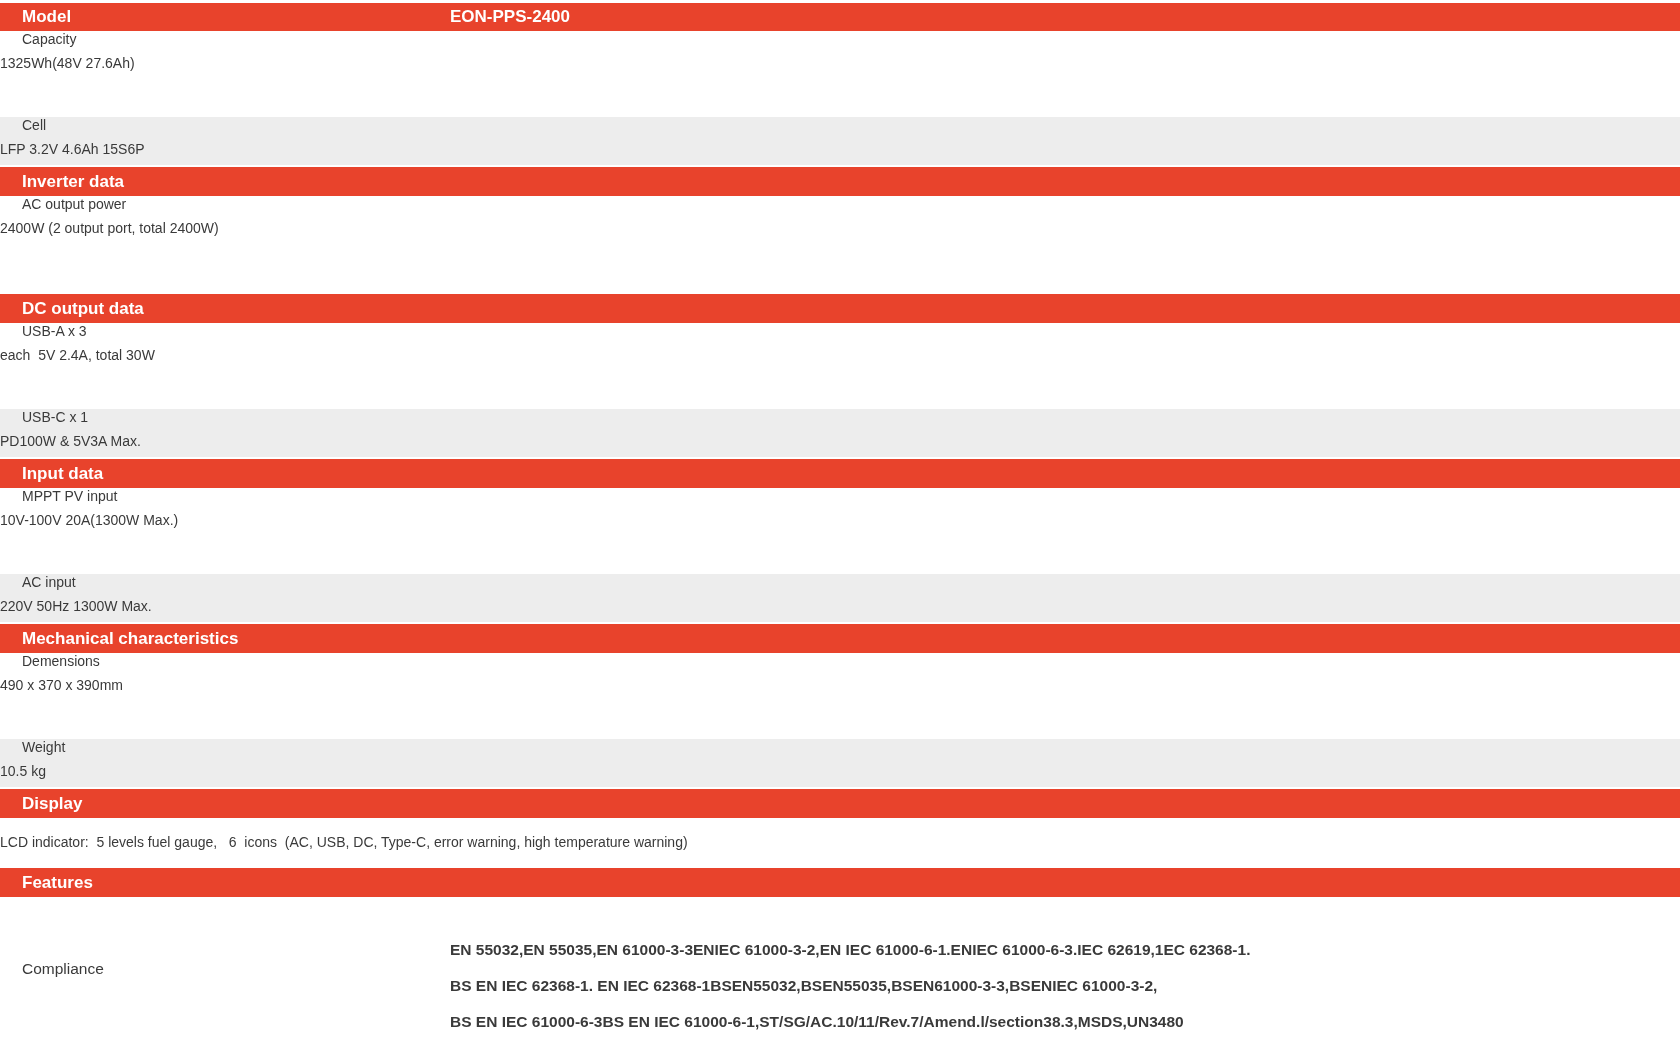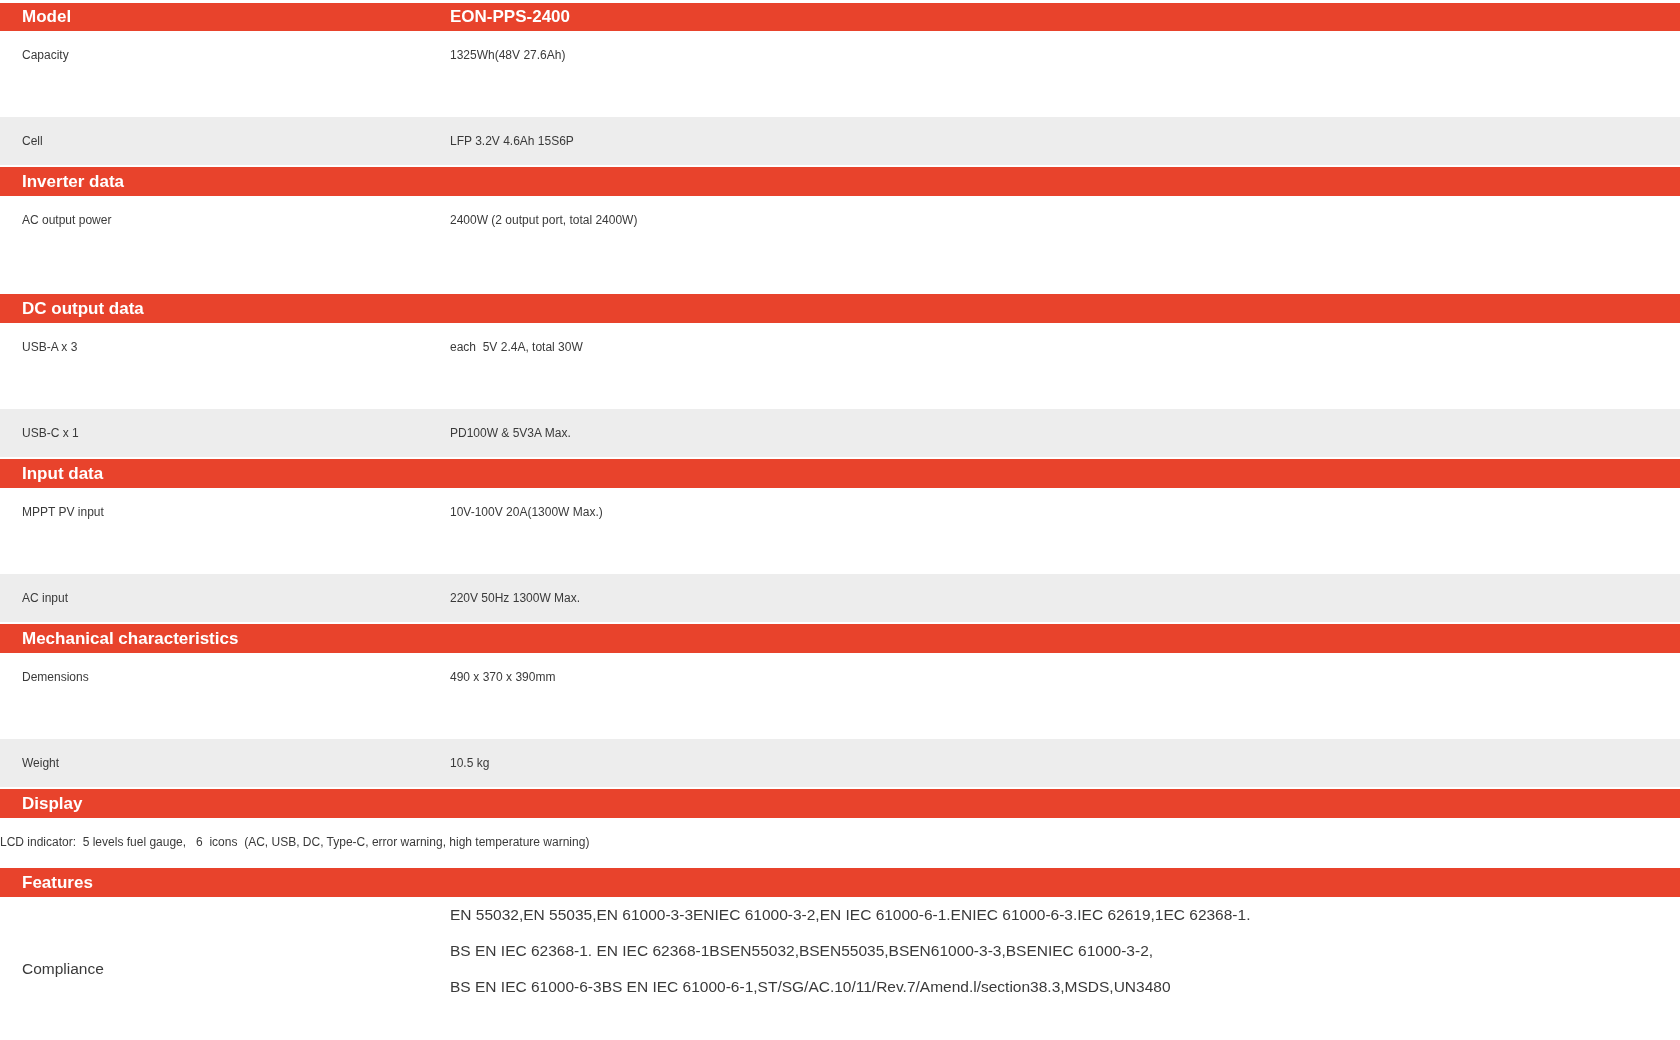--- a/index.html
+++ b/index.html
@@ -43,36 +43,38 @@
     font-weight: 600;
   }
   .row-head.model-row {
     border-top: 3px solid #ffffff;
     font-weight: 700;
   }
   
   .row-data {
     height: 48px;
     background: #ffffff;
-    font-size: 12px;
+    font-size: 14px;
+    flex-direction: column;
   }
   .row-data.alt {
     background: #ededed;
     margin-top: 38px;
   }
   
   .row-compliance {
     flex: 1 1 auto;
     background: #ffffff;
     font-size: 15.5px;
   }
   .row-compliance .value-cell {
     flex-direction: column;
     align-items: flex-start;
-    justify-content: flex-start;
+    justify-content: flex-end;
+    font-weight: bold;
   }
   .compliance-line {
     line-height: 36px;
     white-space: pre-wrap;
   }
 </style>
 </head>
 <body>
 
 <div class="spec-table">

